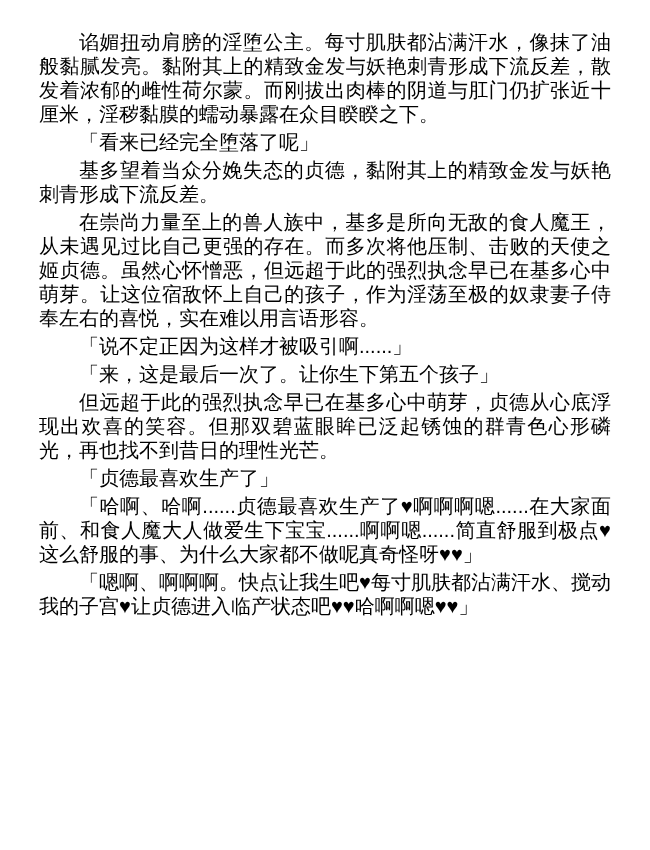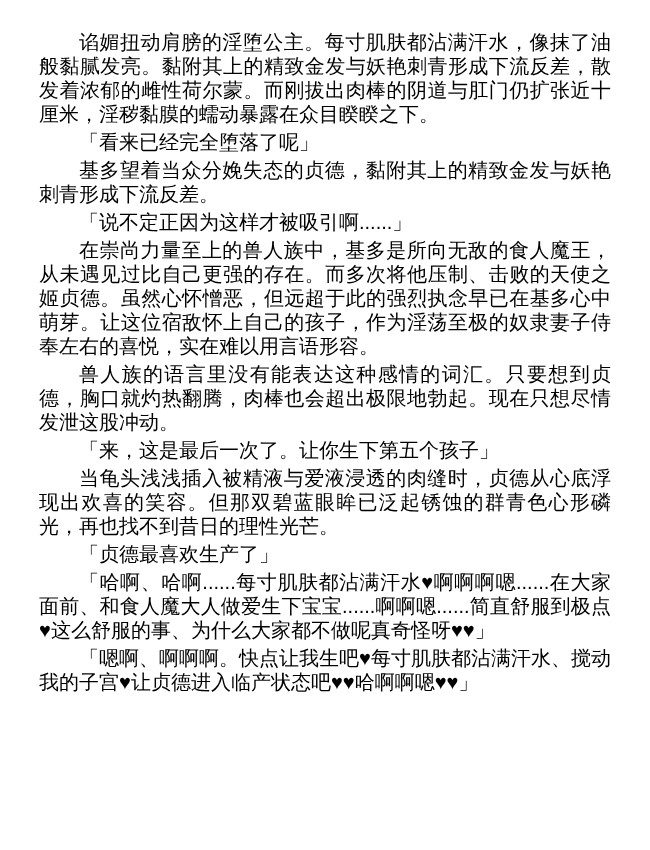--- a/index.html
+++ b/index.html
@@ -27,21 +27,20 @@
     overflow-wrap: anywhere;
   }
 </style>
 </head>
 <body>
 
 <div class="page">
   <p class="para">谄媚扭动肩膀的淫堕公主。每寸肌肤都沾满汗水，像抹了油般黏腻发亮。黏附其上的精致金发与妖艳刺青形成下流反差，散发着浓郁的雌性荷尔蒙。而刚拔出肉棒的阴道与肛门仍扩张近十厘米，淫秽黏膜的蠕动暴露在众目睽睽之下。</p>
   <p class="para">「看来已经完全堕落了呢」</p>
   <p class="para">基多望着当众分娩失态的贞德，黏附其上的精致金发与妖艳刺青形成下流反差。</p>
+  <p class="para">在崇尚力量至上的兽人族中，基多是所向无敌的食人魔王，从未遇见过比自己更强的存在。而多次将他压制、击败的天使之姬贞德。虽然心怀憎恶，但远超于此的强烈执念早已在基多心中萌芽。让这位宿敌怀上自己的孩子，作为淫荡至极的奴隶妻子侍奉左右的喜悦，实在难以用言语形容。</p>
   <p class="para">「说不定正因为这样才被吸引啊......」</p>
-  <p class="para">在崇尚力量至上的兽人族中，基多是所向无敌的食人魔王，从未遇见过比自己更强的存在。而多次将他压制、击败的天使之姬贞德。虽然心怀憎恶，但远超于此的强烈执念早已在基多心中萌芽。让这位宿敌怀上自己的孩子，作为淫荡至极的奴隶妻子侍奉左右的喜悦，实在难以用言语形容。</p>
-  <p class="para">兽人族的语言里没有能表达这种感情的词汇。只要想到贞德，胸口就灼热翻腾，肉棒也会超出极限地勃起。现在只想尽情发泄这股冲动。</p>
   <p class="para">「来，这是最后一次了。让你生下第五个孩子」</p>
-  <p class="para">当龟头浅浅插入被精液与爱液浸透的肉缝时，贞德从心底浮现出欢喜的笑容。但那双碧蓝眼眸已泛起锈蚀的群青色心形磷光，再也找不到昔日的理性光芒。</p>
+  <p class="para">但远超于此的强烈执念早已在基多心中萌芽，贞德从心底浮现出欢喜的笑容。但那双碧蓝眼眸已泛起锈蚀的群青色心形磷光，再也找不到昔日的理性光芒。</p>
   <p class="para">「贞德最喜欢生产了」</p>
-  <p class="para">「哈啊、哈啊......每寸肌肤都沾满汗水♥啊啊啊嗯......在大家面前、和食人魔大人做爱生下宝宝......啊啊嗯......简直舒服到极点♥这么舒服的事、为什么大家都不做呢真奇怪呀♥♥」</p>
+  <p class="para">「哈啊、哈啊......贞德最喜欢生产了♥啊啊啊嗯......在大家面前、和食人魔大人做爱生下宝宝......啊啊嗯......简直舒服到极点♥这么舒服的事、为什么大家都不做呢真奇怪呀♥♥」</p>
   <p class="para">「嗯啊、啊啊啊。快点让我生吧♥每寸肌肤都沾满汗水、搅动我的子宫♥让贞德进入临产状态吧♥♥哈啊啊嗯♥♥」</p>
 </div>
 
 </body></html>

